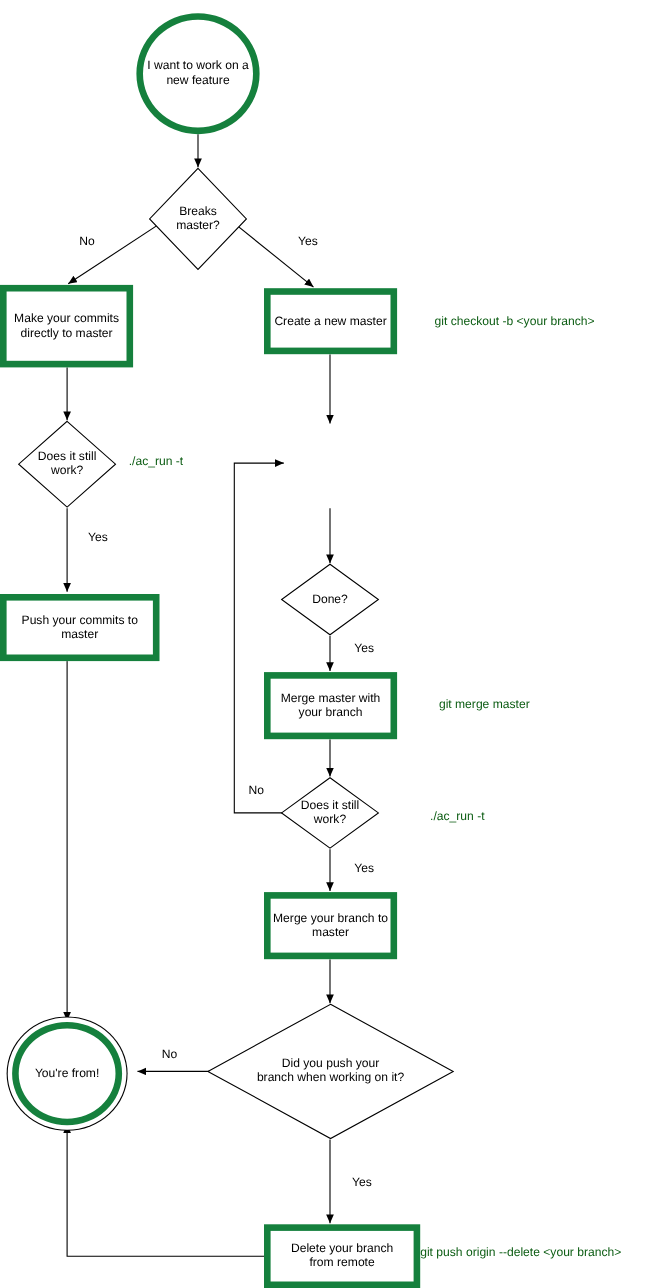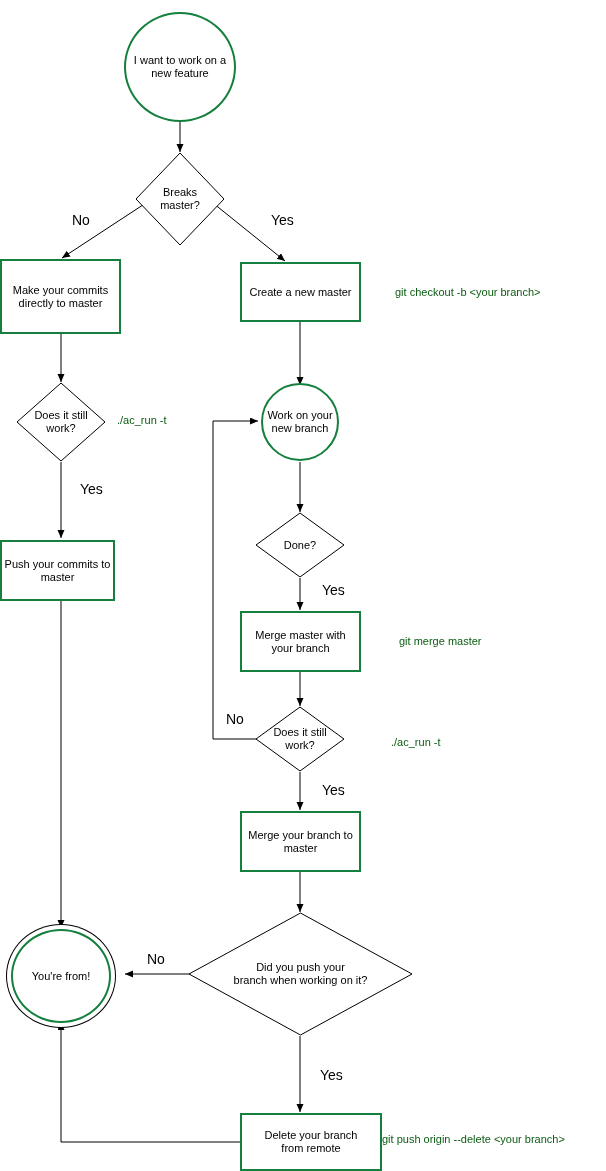--- a/index.html
+++ b/index.html
@@ -29,21 +29,21 @@
     position: absolute;
     box-sizing: border-box;
     display: flex;
     align-items: center;
     justify-content: center;
     text-align: center;
     color: #000000;
     font-size: 11px;
     line-height: 13px;
     background: #ffffff;
-    border: 2px solid #15803d;
+    border: 6px solid #15803d;
   }
   .node.rect {
     border-radius: 0;
   }
   .node.circle {
     border-radius: 50%;
   }
   .node.dbl-circle {
     border-radius: 50%;
     box-shadow: 0 0 0 4px #ffffff, 0 0 0 5px #000000;
@@ -62,21 +62,21 @@
   .diamond-label {
     position: relative;
     z-index: 2;
     padding: 0 4px;
     font-size: 11px;
     line-height: 13px;
   }
   .edge-label {
     position: absolute;
     color: #000000;
-    font-size: 14px;
+    font-size: 11px;
     line-height: 13px;
     white-space: nowrap;
     background: transparent;
   }
   .cmd-label {
     position: absolute;
     color: #0b5c12;
     font-size: 11px;
     line-height: 15px;
     white-space: pre;
@@ -152,26 +152,22 @@
   </div>
 
   <div class="node diamond" style="left:16px; top:382px; width:90px; height:80px;">
     <svg class="diamond-shape" viewBox="0 0 90 80" preserveAspectRatio="none">
       <polygon points="45,1 89,40 45,79 1,40" fill="#ffffff" stroke="#000000" stroke-width="1"></polygon>
     </svg>
     <span class="diamond-label" style="white-space:pre-line;">Does it still
 work?</span>
   </div>
 
-  <div class="node circle" style="left:261px; top:383px; width:78px; height:78px;">
-    <span style="white-space:pre-line;">Work on your
-new branch</span>
-  </div>
-
-  <div class="node rect" style="left:0px; top:540px; width:115px; height:61px;">
+
+  <div class="node rect" style="left:0px; top:540px; width:145px; height:61px;">
     <span style="white-space:pre-line;">Push your commits to
 master</span>
   </div>
 
   <div class="node diamond" style="left:255px; top:512px; width:90px; height:66px;">
     <svg class="diamond-shape" viewBox="0 0 90 66" preserveAspectRatio="none">
       <polygon points="45,1 89,33 45,65 1,33" fill="#ffffff" stroke="#000000" stroke-width="1"></polygon>
     </svg>
     <span class="diamond-label" style="white-space:pre-line;">Done?</span>
   </div>

